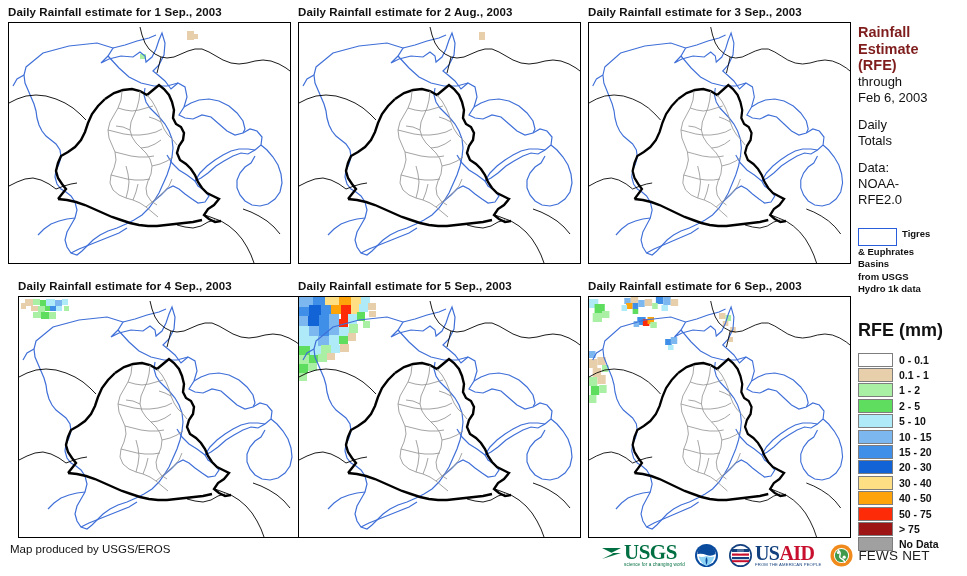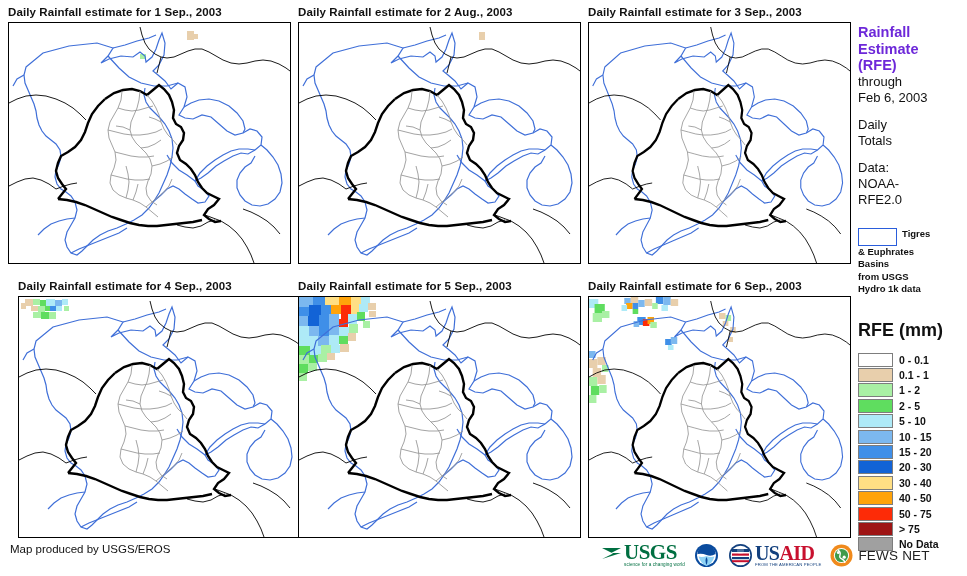--- a/index.html
+++ b/index.html
@@ -24,21 +24,21 @@
     border:1px solid #000;
     background:#ffffff;
     overflow:hidden;
   }
   .mapwrap{position:absolute;left:0;top:0;width:100%;height:100%;}
   .mapwrap svg{display:block;width:100%;height:100%;}
 
   
   #infocol{position:absolute;left:858px;top:24px;width:109px;}
   .info-title{
-    font-size:14.5px;font-weight:bold;color:#6d28d9;line-height:16.5px;
+    font-size:14.5px;font-weight:bold;color:#7f1d1d;line-height:16.5px;
     margin:0 0 0 0;
   }
   .info-sub{font-size:13px;color:#111;line-height:16px;}
   .info-blk{margin-top:11px;font-size:13px;color:#111;line-height:16px;}
 
   #basinkey{position:absolute;left:858px;top:228px;width:109px;}
   .basin-row{display:flex;align-items:flex-start;}
   .basin-swatch{
     width:37px;height:16px;border:1.4px solid #2a5ddb;background:#fff;
     flex:0 0 auto;margin-right:5px;

